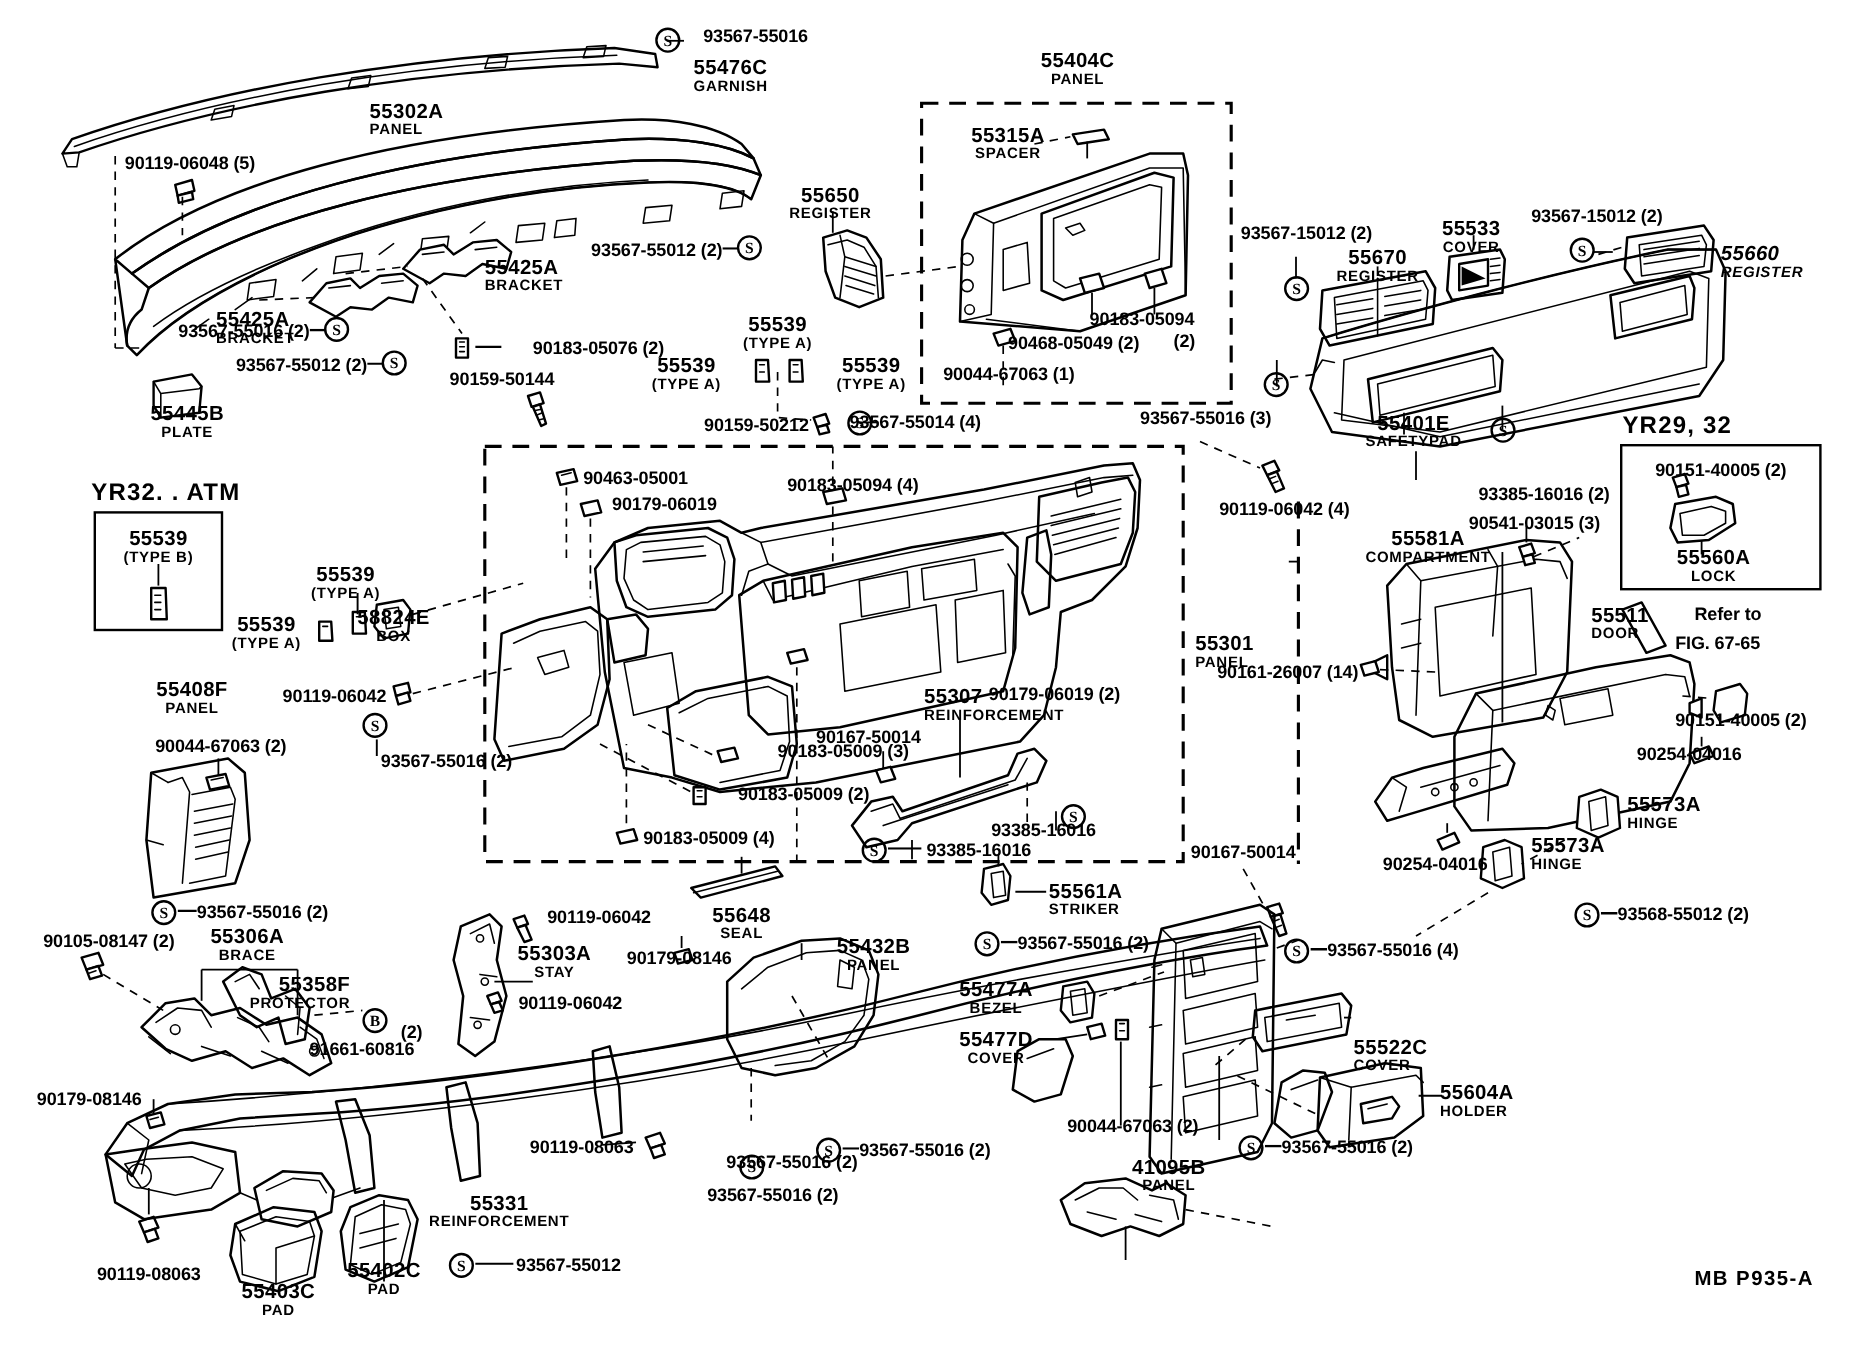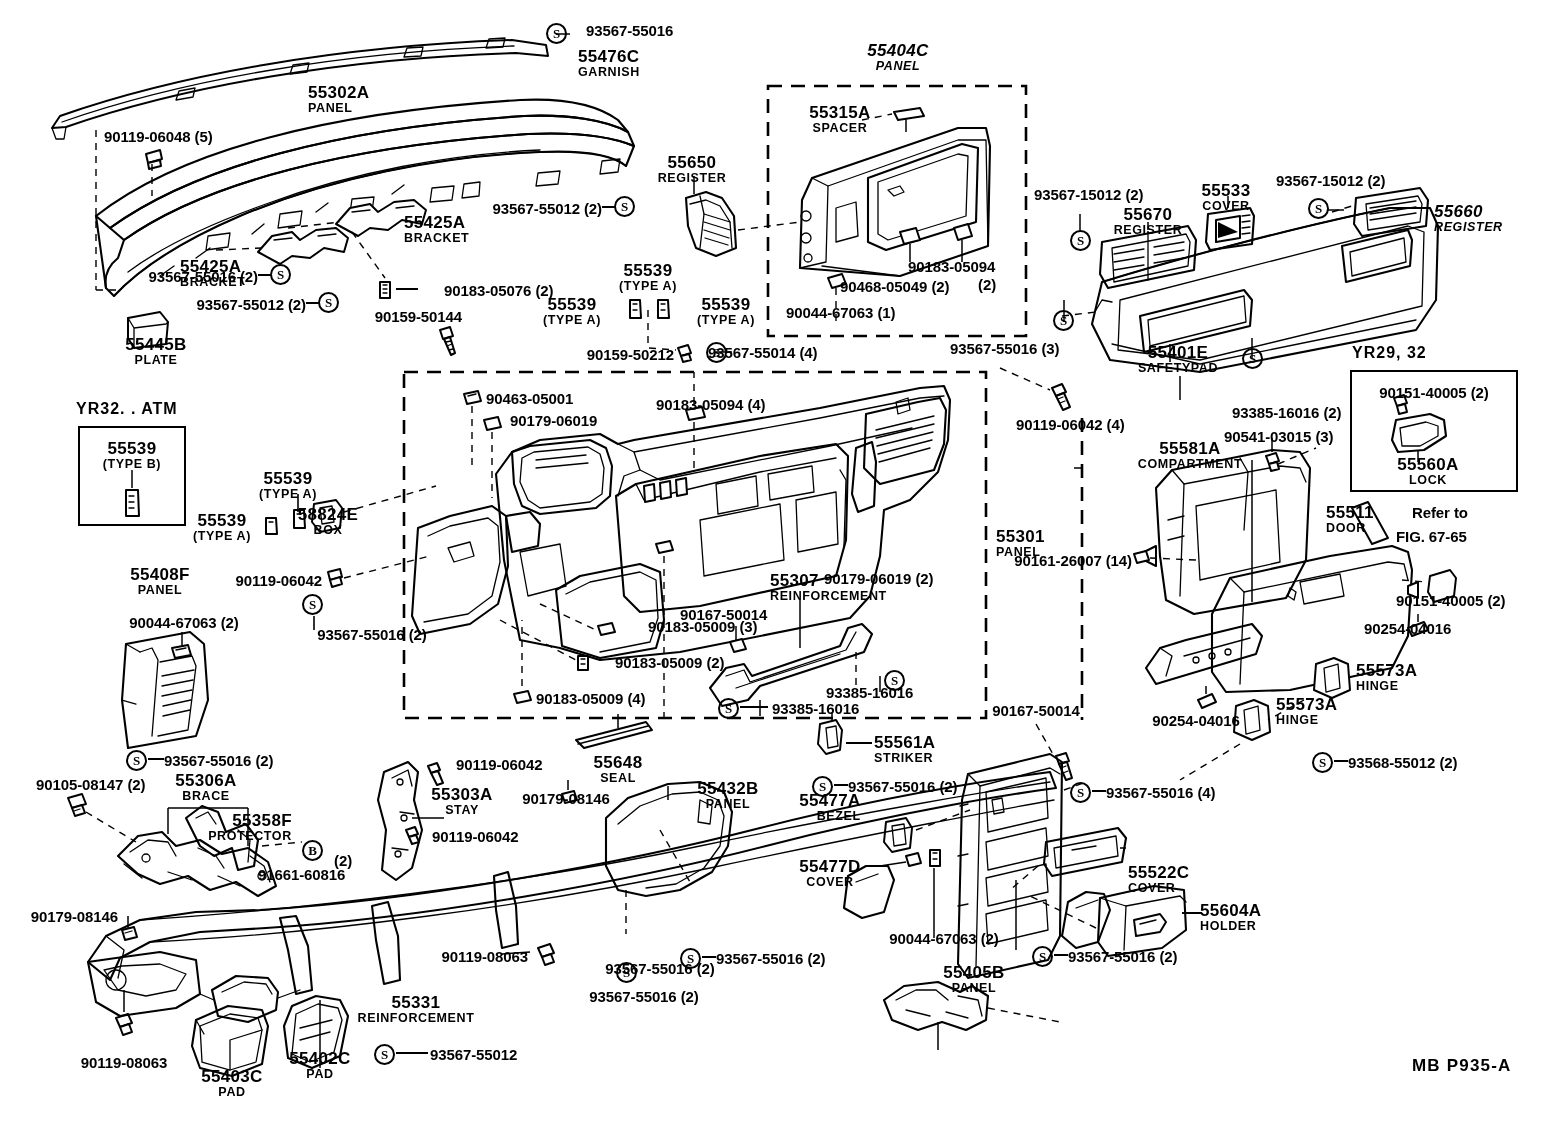--- a/index.html
+++ b/index.html
@@ -71,21 +71,21 @@
     box-sizing: border-box;
   }
   
   .groupbox {
     position: absolute;
     border: 2px solid #000;
     box-sizing: border-box;
   }
   .grouptitle {
     position: absolute;
-    font-size: 16px;
+    font-size: 20px;
     font-weight: bold;
     letter-spacing: 1px;
     white-space: nowrap;
   }
   .footer {
     position: absolute;
     font-size: 17px;
     font-weight: bold;
     letter-spacing: 1.2px;
     white-space: nowrap;
@@ -736,21 +736,21 @@
   </div>
   <div class="lbl ctr" style="left:572px; top:296px;">
     <span class="pn">55539</span>
     <span class="nm">(TYPE A)</span>
   </div>
   <div class="lbl ctr" style="left:726px; top:296px;">
     <span class="pn">55539</span>
     <span class="nm">(TYPE A)</span>
   </div>
 
-  <div class="lbl ctr" style="left:898px; top:42px;font-style:italic;">
+  <div class="lbl ctr" style="left:898px; top:42px;">
     <span class="pn">55404C</span>
     <span class="nm">PANEL</span>
   </div>
   <div class="lbl ctr" style="left:840px; top:104px;">
     <span class="pn">55315A</span>
     <span class="nm">SPACER</span>
   </div>
 
   <div class="hw" style="left:908px; top:258px;">90183-05094</div>
   <div class="hw" style="left:978px; top:276px;">(2)</div>
@@ -927,31 +927,31 @@
     <span class="nm">PANEL</span>
   </div>
   <div class="mark" style="left:680px; top:948px;">S</div>
   <div class="hw" style="left:716px; top:950px;">93567-55016 (2)</div>
   <svg style="position:absolute;left:702px;top:956px;width:14px;height:4px;">
       <line x1="0" y1="1" x2="14" y2="1" stroke="#000" stroke-width="2"></line>
     </svg>
   <div class="mark" style="left:616px; top:962px;">S</div>
   <div class="hw ctr" style="left:644px; top:988px;">93567-55016 (2)</div>
 
-  <div class="lbl ctr" style="left:830px; top:792px;text-align:right;">
+  <div class="lbl ctr" style="left:830px; top:816px;">
     <span class="pn">55477A</span>
     <span class="nm">BEZEL</span>
   </div>
   <div class="lbl ctr" style="left:830px; top:858px;">
     <span class="pn">55477D</span>
     <span class="nm">COVER</span>
   </div>
   <div class="hw ctr" style="left:944px; top:930px;">90044-67063 (2)</div>
   <div class="lbl ctr" style="left:974px; top:964px;">
-    <span class="pn">55405B</span>
+    <span class="pn">41095B</span>
     <span class="nm">PANEL</span>
   </div>
   <div class="hw ctr" style="left:1036px; top:702px;">90167-50014</div>
 
   <div class="mark" style="left:1070px; top:782px;">S</div>
   <div class="hw" style="left:1106px; top:784px;">93567-55016 (4)</div>
   <svg style="position:absolute;left:1092px;top:790px;width:14px;height:4px;">
       <line x1="0" y1="1" x2="14" y2="1" stroke="#000" stroke-width="2"></line>
     </svg>
 

